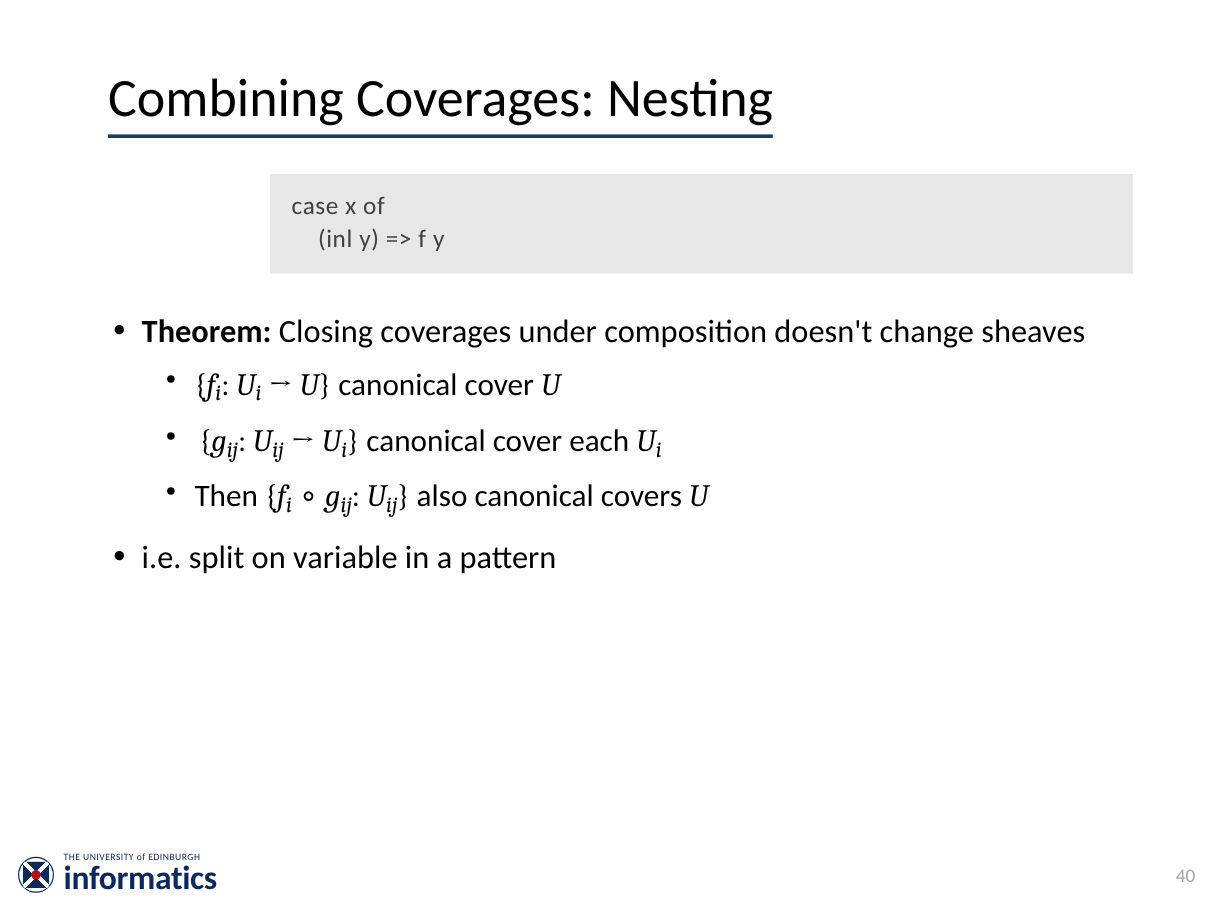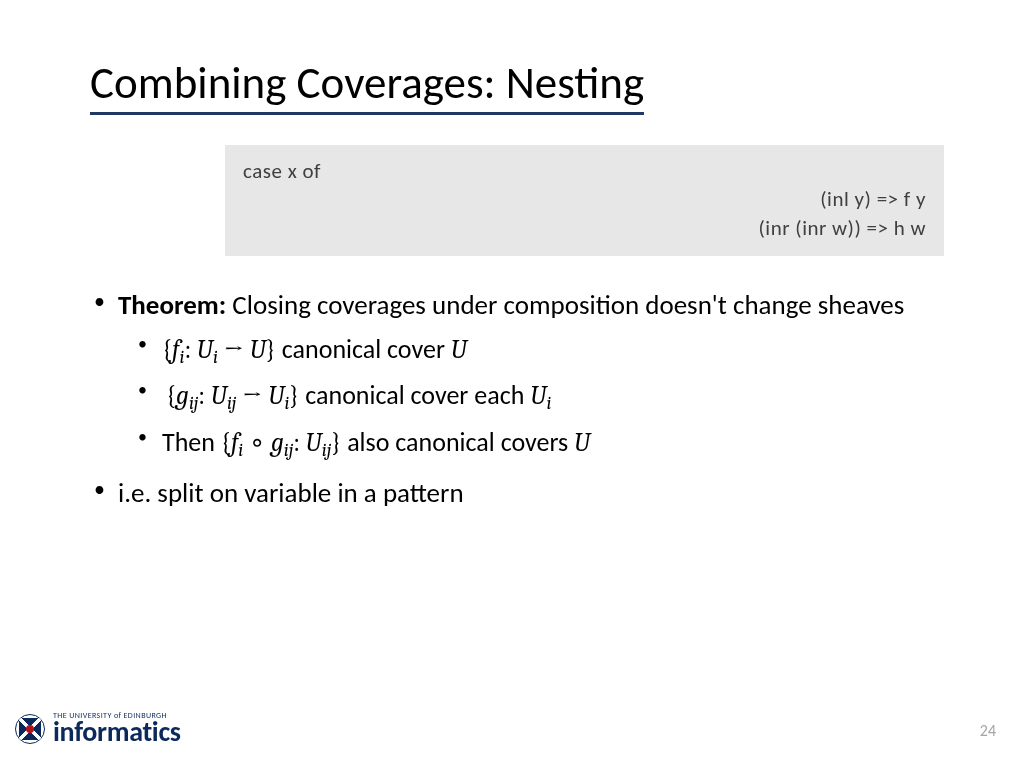--- a/index.html
+++ b/index.html
@@ -37,21 +37,20 @@
     padding: 12px 18px 14px 18px;
     font-size: 21px;
     line-height: 1.35;
     color: #404040;
     font-family: Calibri, "Segoe UI", Arial, sans-serif;
     letter-spacing: 0.5px;
   }
   .codebox .indent {
     padding-left: 22px;
     display: block;
-    text-align: right;
   }
   .bullets {
     margin-top: 32px;
     font-size: 27px;
     line-height: 1.28;
   }
   .b1 {
     position: relative;
     padding-left: 28px;
     margin-bottom: 6px;
@@ -154,21 +153,20 @@
 </head>
 <body>
 
 <div class="slide">
 
   <div class="title">Combining Coverages: Nesting</div>
 
   <div class="codebox">
     <span>case x of</span><br>
     <span class="indent">(inl y) =&gt; f y</span>
-    <span class="indent">(inr (inr w)) =&gt; h w</span>
   </div>
 
   <div class="bullets">
 
     <div class="b1">
       <span class="strong">Theorem:</span><span> Closing coverages under composition doesn't change sheaves</span>
     </div>
 
     <div class="b2">
       <span class="mathup">{</span><span class="math">f</span><span class="sub">i</span><span class="mathup">: </span><span class="math">U</span><span class="sub">i</span><span class="mathup"> → </span><span class="math">U</span><span class="mathup">}</span><span> canonical cover </span><span class="math">U</span>
@@ -191,15 +189,15 @@
       <div class="crest-outer"></div>
       <div class="crest-salt"></div>
       <div class="crest-dot"></div>
     </div>
     <div class="logotext">
       <div class="small">THE UNIVERSITY of EDINBURGH</div>
       <div class="big">informatics</div>
     </div>
   </div>
 
-  <div class="pagenum">24</div>
+  <div class="pagenum">40</div>
 
 </div>
 
 </body></html>

